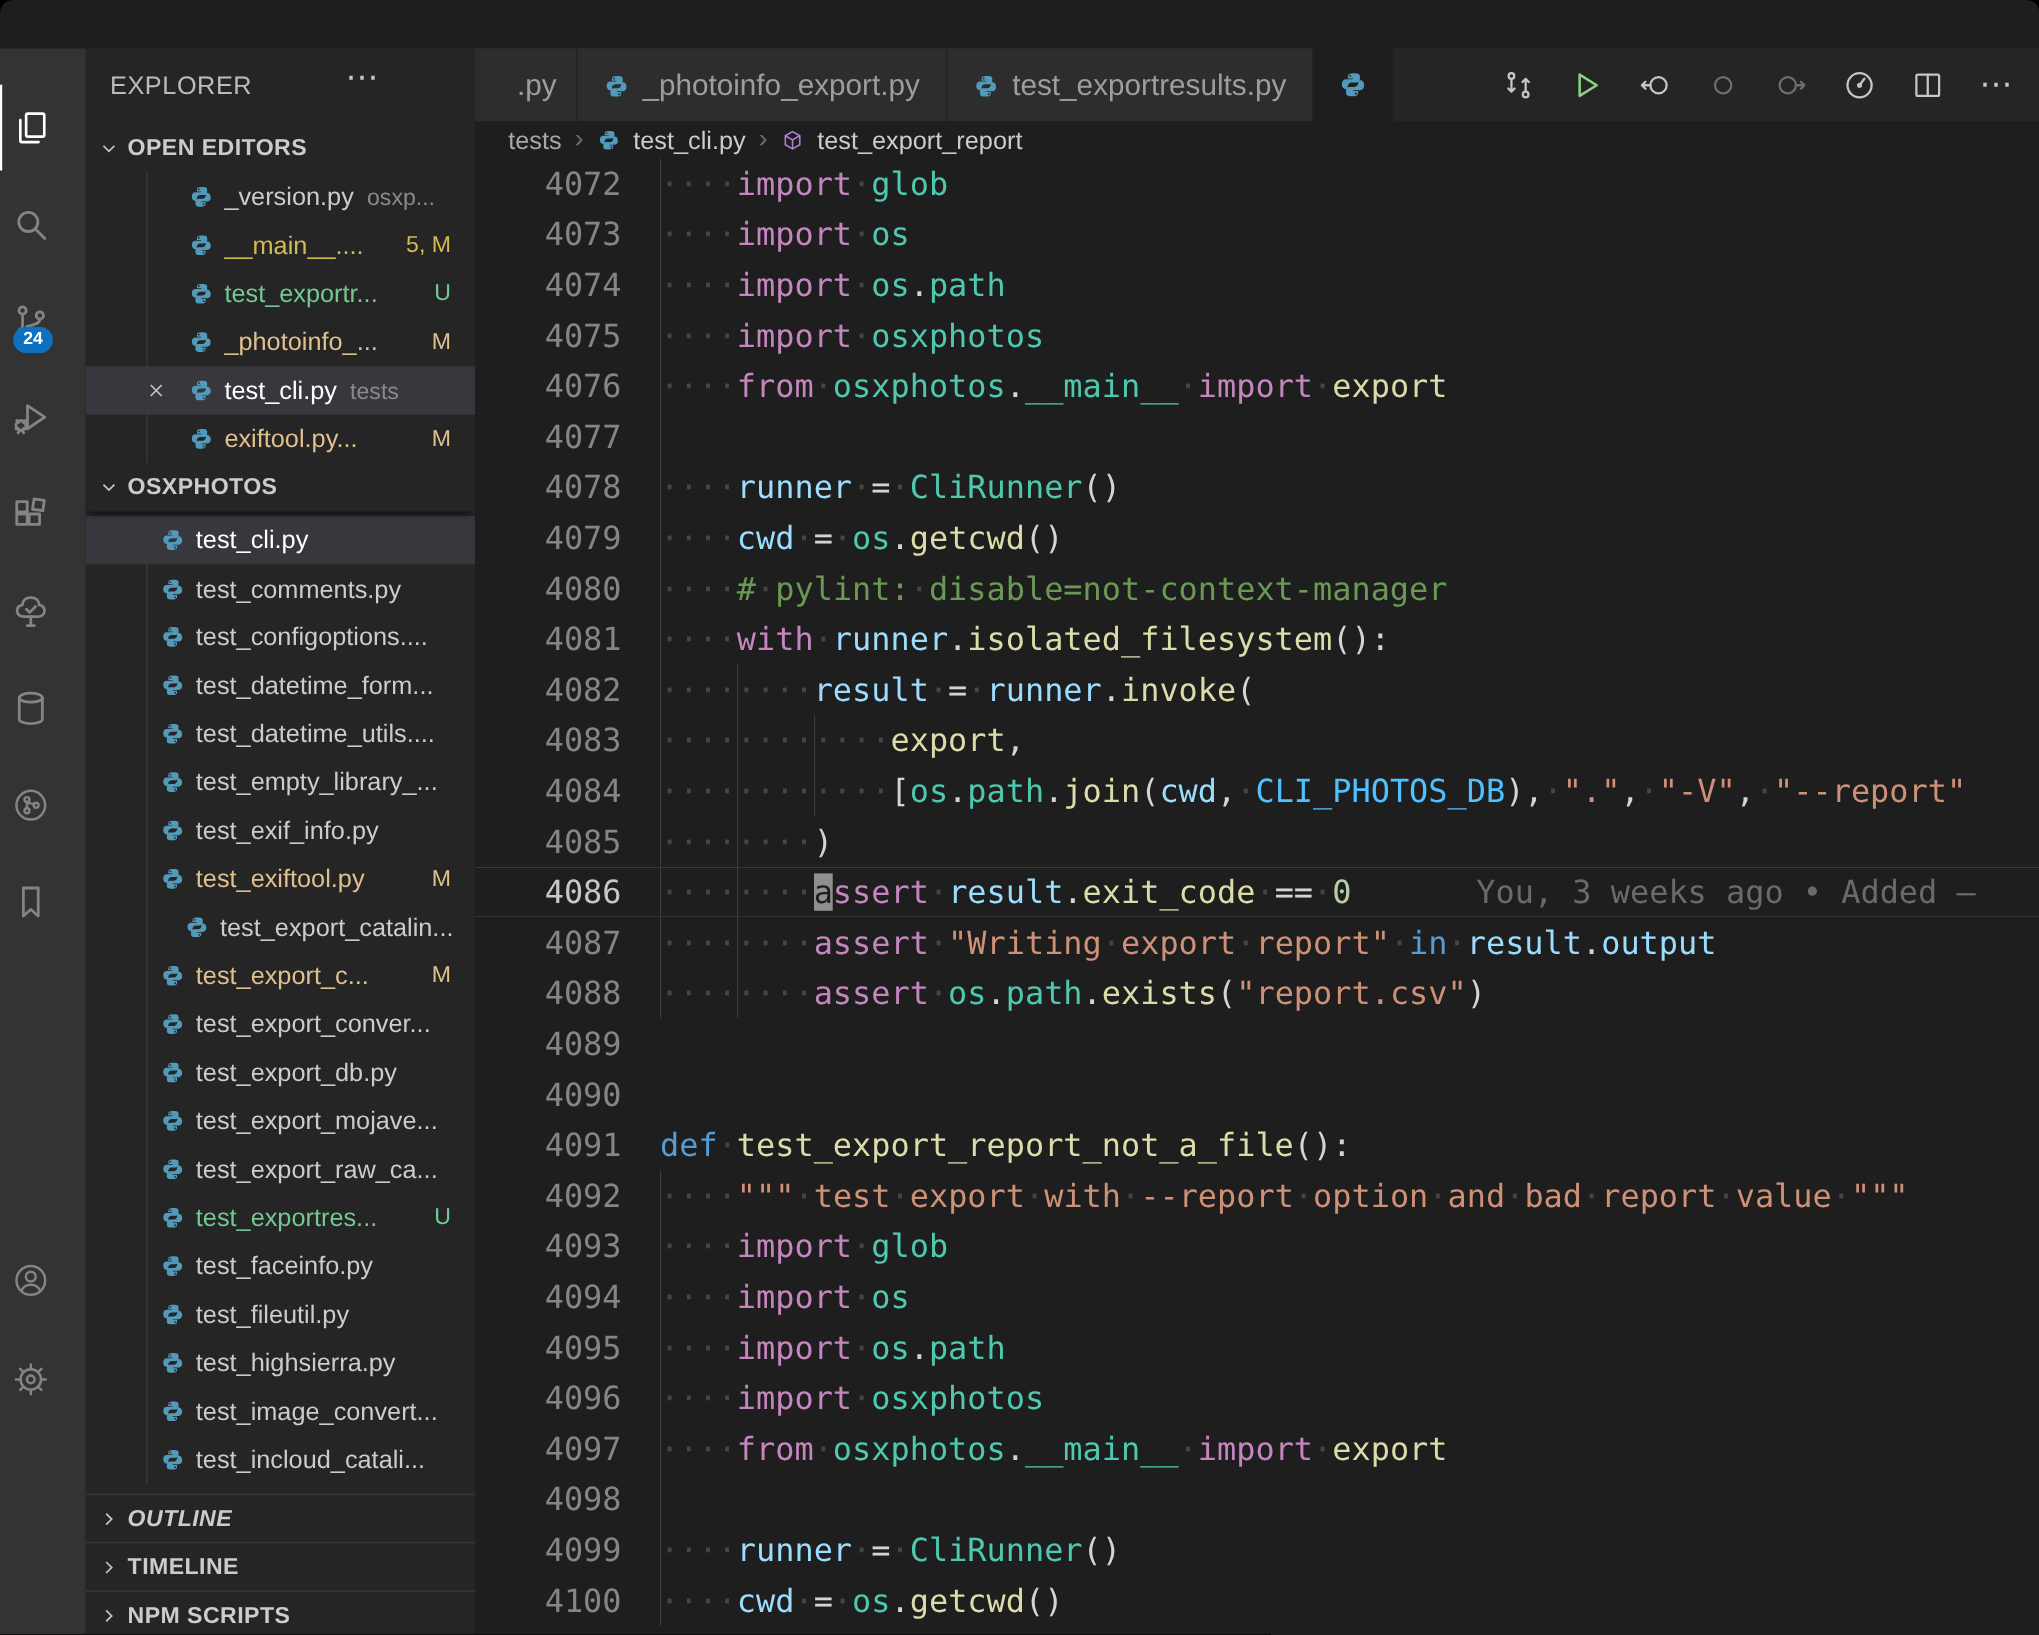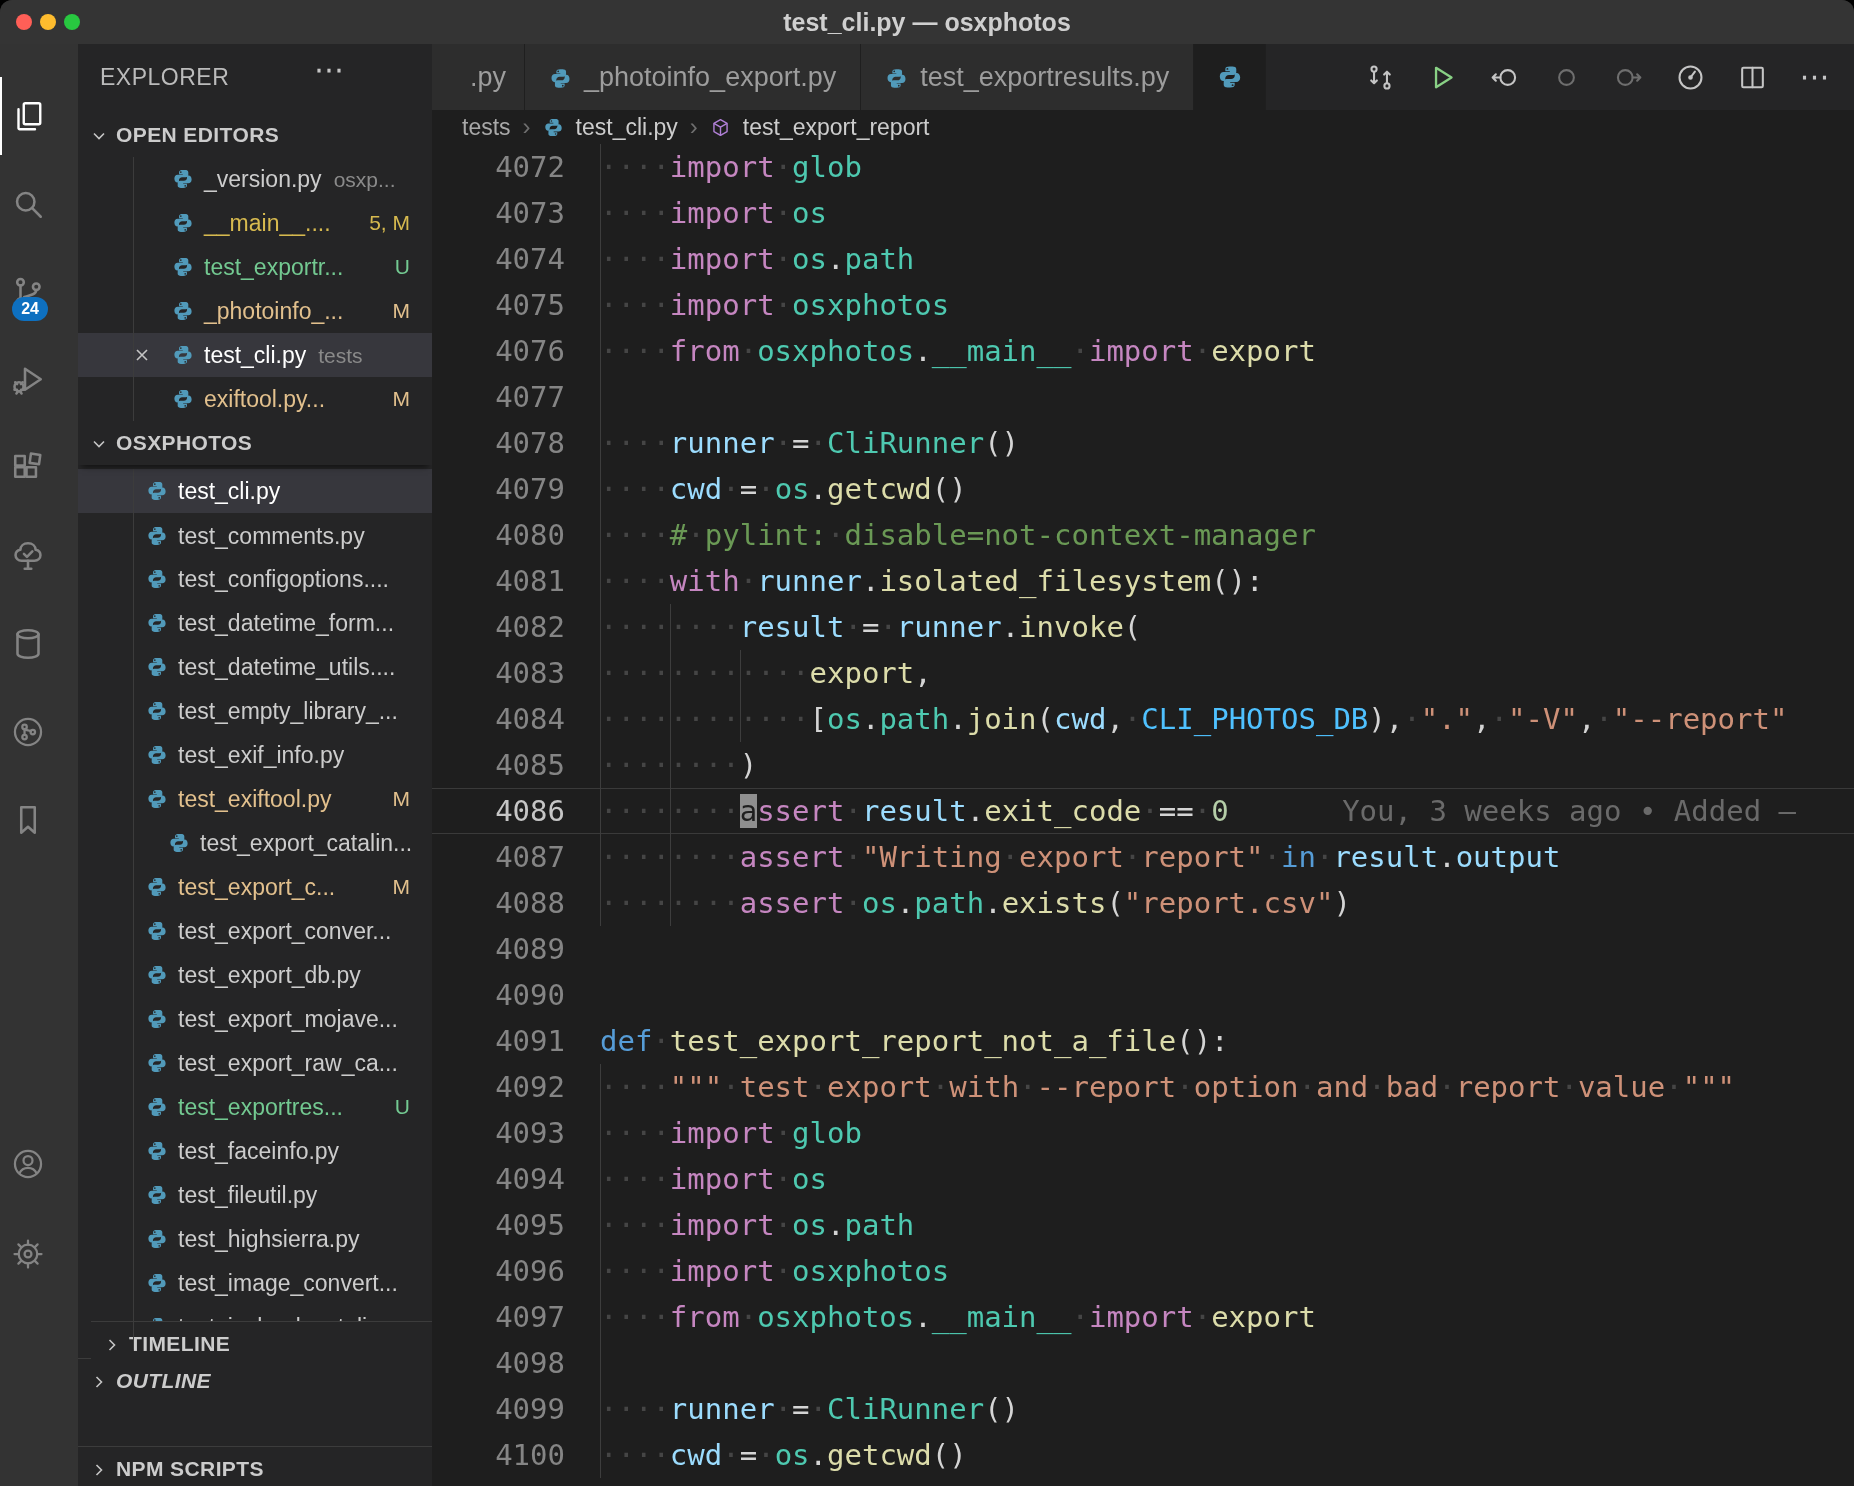--- a/index.html
+++ b/index.html
@@ -84,26 +84,20 @@
   .t-s{color:var(--tk-s);} .t-cm{color:var(--tk-cm);} .t-n{color:var(--tk-n);}
   .t-p{color:var(--tk-p);} .t-ws{color:var(--tk-ws);}
   .t-cur{background:#8f8f8f;color:#1e1e1e;}
   .t-blame{color:var(--blame-grey);padding-left:6.5ch;}
 </style>
 </head>
 <body>
 
 <div class="window">
 
-  <div class="titlebar">
-    <span class="traffic t-close"></span>
-    <span class="traffic t-min"></span>
-    <span class="traffic t-max"></span>
-    <span class="title-text">test_cli.py — osxphotos</span>
-  </div>
 
   <div class="activitybar">
       <div class="ab-item active" style="top: 33px;">
         <span style="width:36px;height:36px;display:block">
           <svg viewBox="0 0 24 24" fill="none" stroke="currentColor" stroke-width="1.6" stroke-linecap="round" stroke-linejoin="round">
             <rect x="8.5" y="3.5" width="11" height="14" rx="1"></rect>
             <path d="M5 7.5V20a.8.8 0 0 0 .8.8H16"></path>
           </svg>
         </span>
       </div>
@@ -569,21 +563,21 @@
           </span>
           <span class="item-label c-default" style="left:100px">test_incloud_catali...</span>
         </div>
         <div class="tree-guide" style="top: 425px; height: 880px;"></div>
         <div class="row sec-head bordered" style="top: 1314px; font-style: italic;">
           <span class="chev"><svg viewBox="0 0 18 18" fill="none" stroke="currentColor" stroke-width="1.6">
               <path d="M6.5 4l5 5-5 5"></path>
             </svg></span>
           <span class="lbl">OUTLINE</span>
         </div>
-        <div class="row sec-head bordered" style="top: 1277px; margin-left: 13px;">
+        <div class="row sec-head bordered" style="top: 1358px;">
           <span class="chev"><svg viewBox="0 0 18 18" fill="none" stroke="currentColor" stroke-width="1.6">
               <path d="M6.5 4l5 5-5 5"></path>
             </svg></span>
           <span class="lbl">TIMELINE</span>
         </div>
         <div class="row sec-head bordered" style="top: 1402px;">
           <span class="chev"><svg viewBox="0 0 18 18" fill="none" stroke="currentColor" stroke-width="1.6">
               <path d="M6.5 4l5 5-5 5"></path>
             </svg></span>
           <span class="lbl">NPM SCRIPTS</span>

